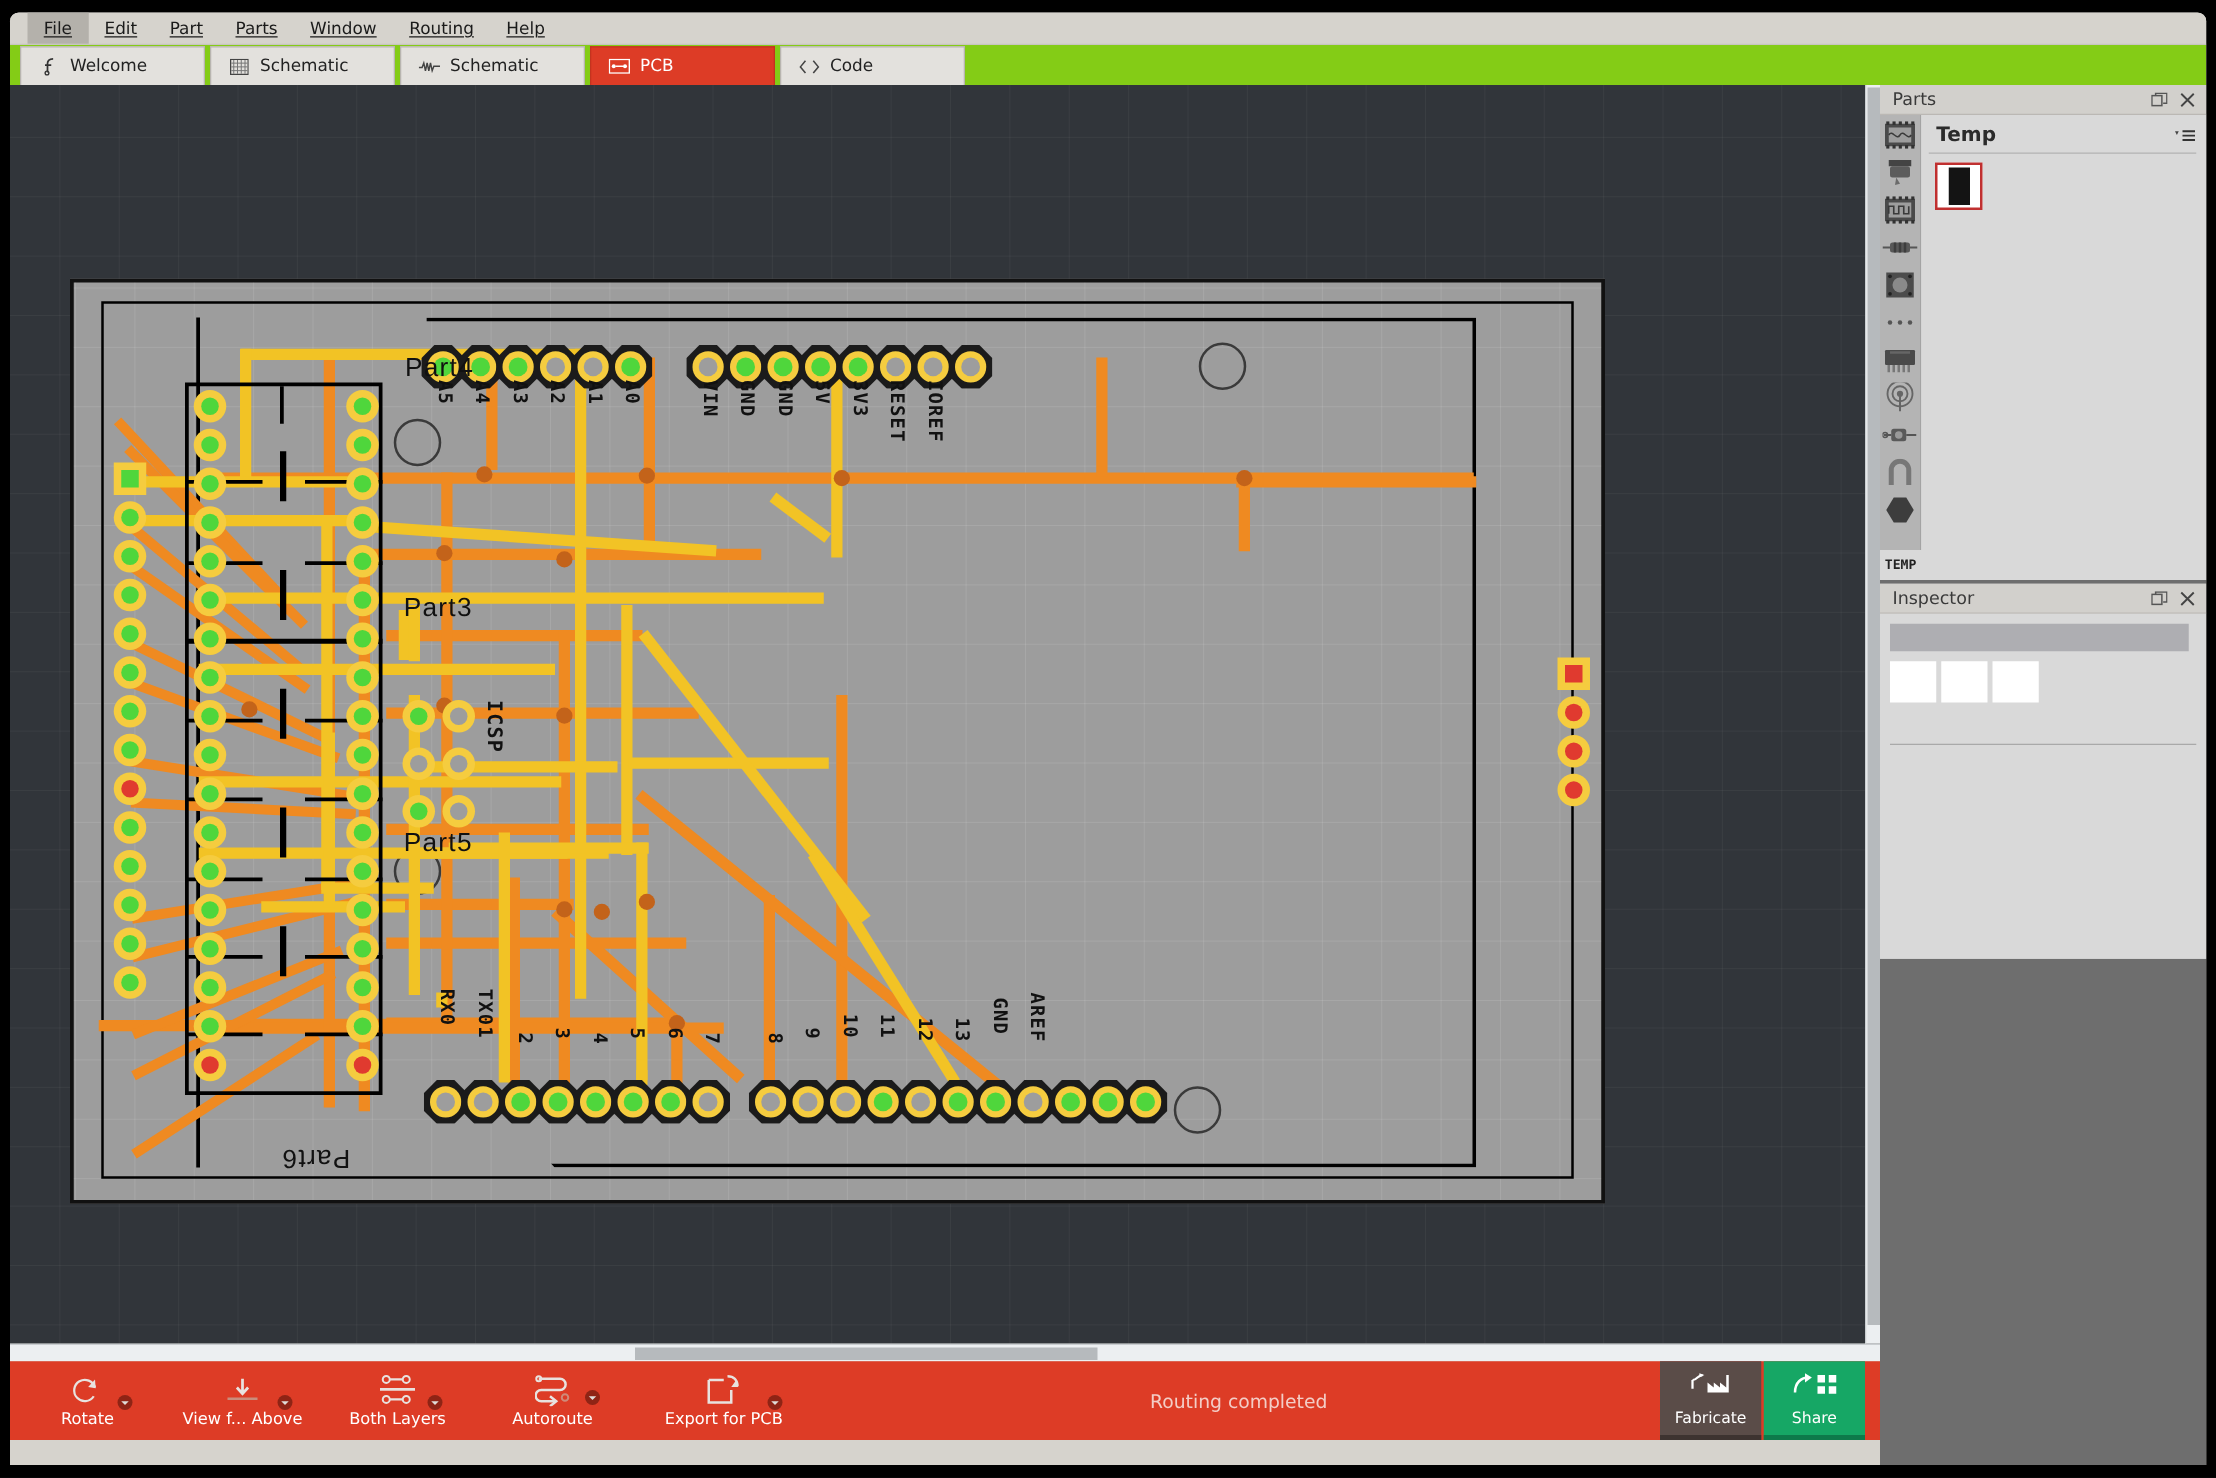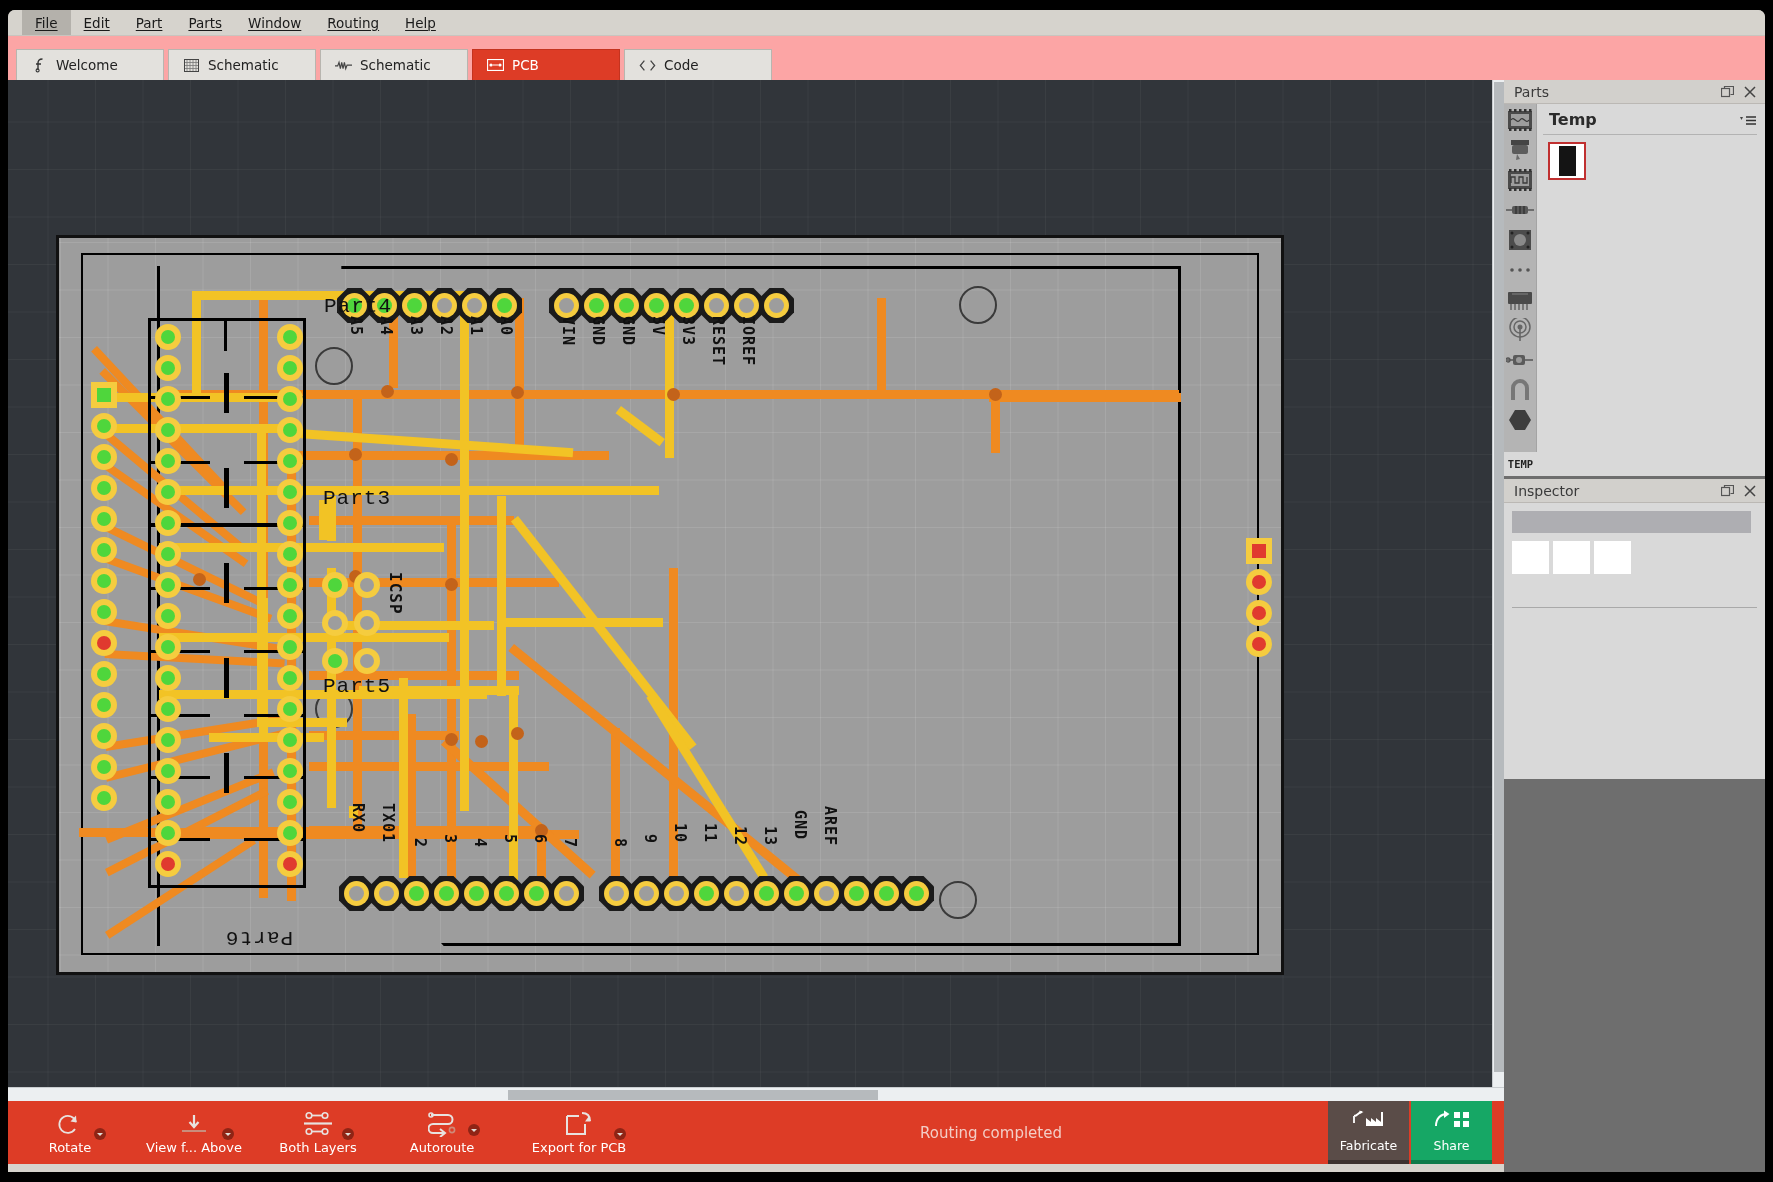--- a/index.html
+++ b/index.html
@@ -55,22 +55,22 @@
     font-size: 13.5px; color: #1a1a1a;
     cursor: pointer;
   }
   .menu-item span { text-decoration: underline; text-underline-offset: 2px;
       text-decoration-thickness: 1px; }
   .menu-item.active { background: #b4b1ab; }
 
   
   .tabbar {
     position: relative;
-    height: 44px;
-    background: #fca5a5;
+    height: 32px;
+    background: #84cc16;
     display: flex; align-items: flex-end;
     padding-left: 8px;
     text-align: right;
   }
   .tab {
     height: 31px; min-width: 148px;
     margin-right: 4px;
     background: #e3e1dd;
     border: 1px solid #b8b5af;
     border-bottom: none;
@@ -139,21 +139,21 @@
   .pinlabel {
     position: absolute;
     font-family: "DejaVu Sans Mono", "Liberation Mono", monospace;
     font-size: 15px; font-weight: bold; color: #111;
     writing-mode: vertical-rl;
     letter-spacing: 1px;
     white-space: nowrap;
   }
   .partlabel {
     position: absolute;
-    font-family: Liberation Mono, monospace;
+    font-family: Liberation Sans, sans-serif;
     font-size: 21px; color: #111;
     letter-spacing: 1px;
     white-space: nowrap;
   }
   .partlabel.flip { transform: rotate(180deg); }
   .icsp-label {
     position: absolute;
     font-family: "DejaVu Sans Mono", "Liberation Mono", monospace;
     font-size: 16px; font-weight: bold; color: #111;
     writing-mode: vertical-rl; letter-spacing: 1px;

